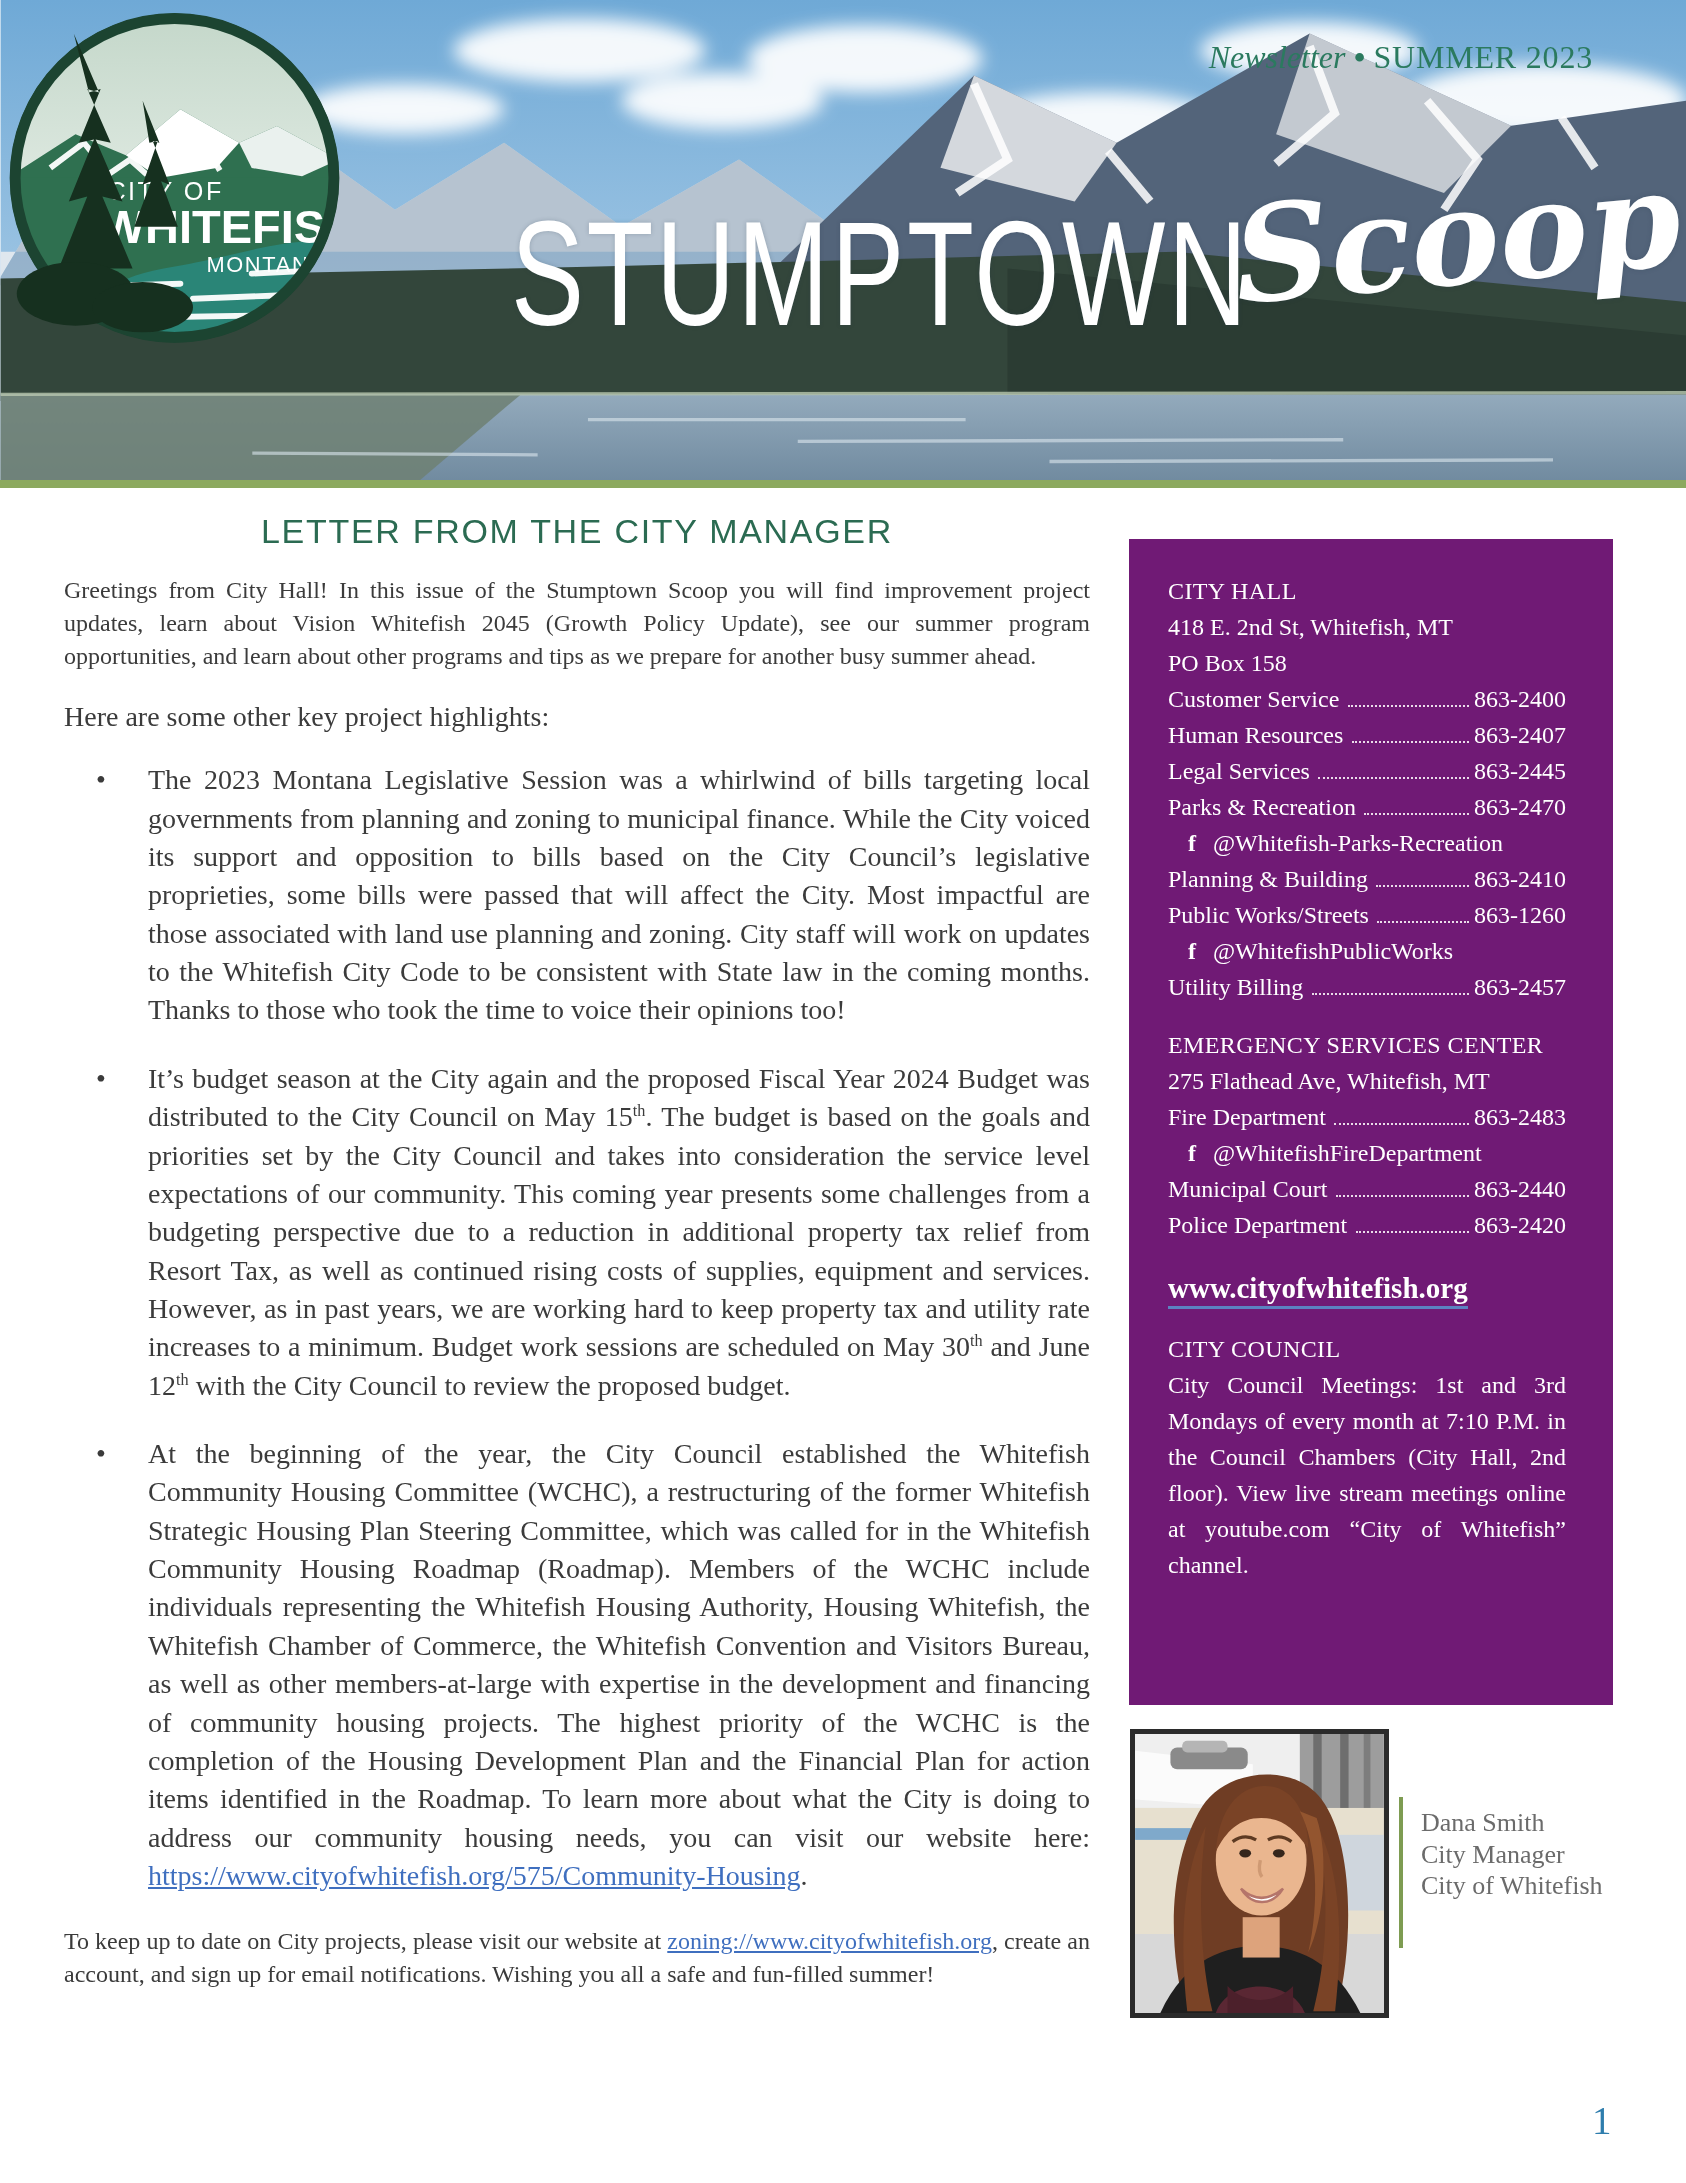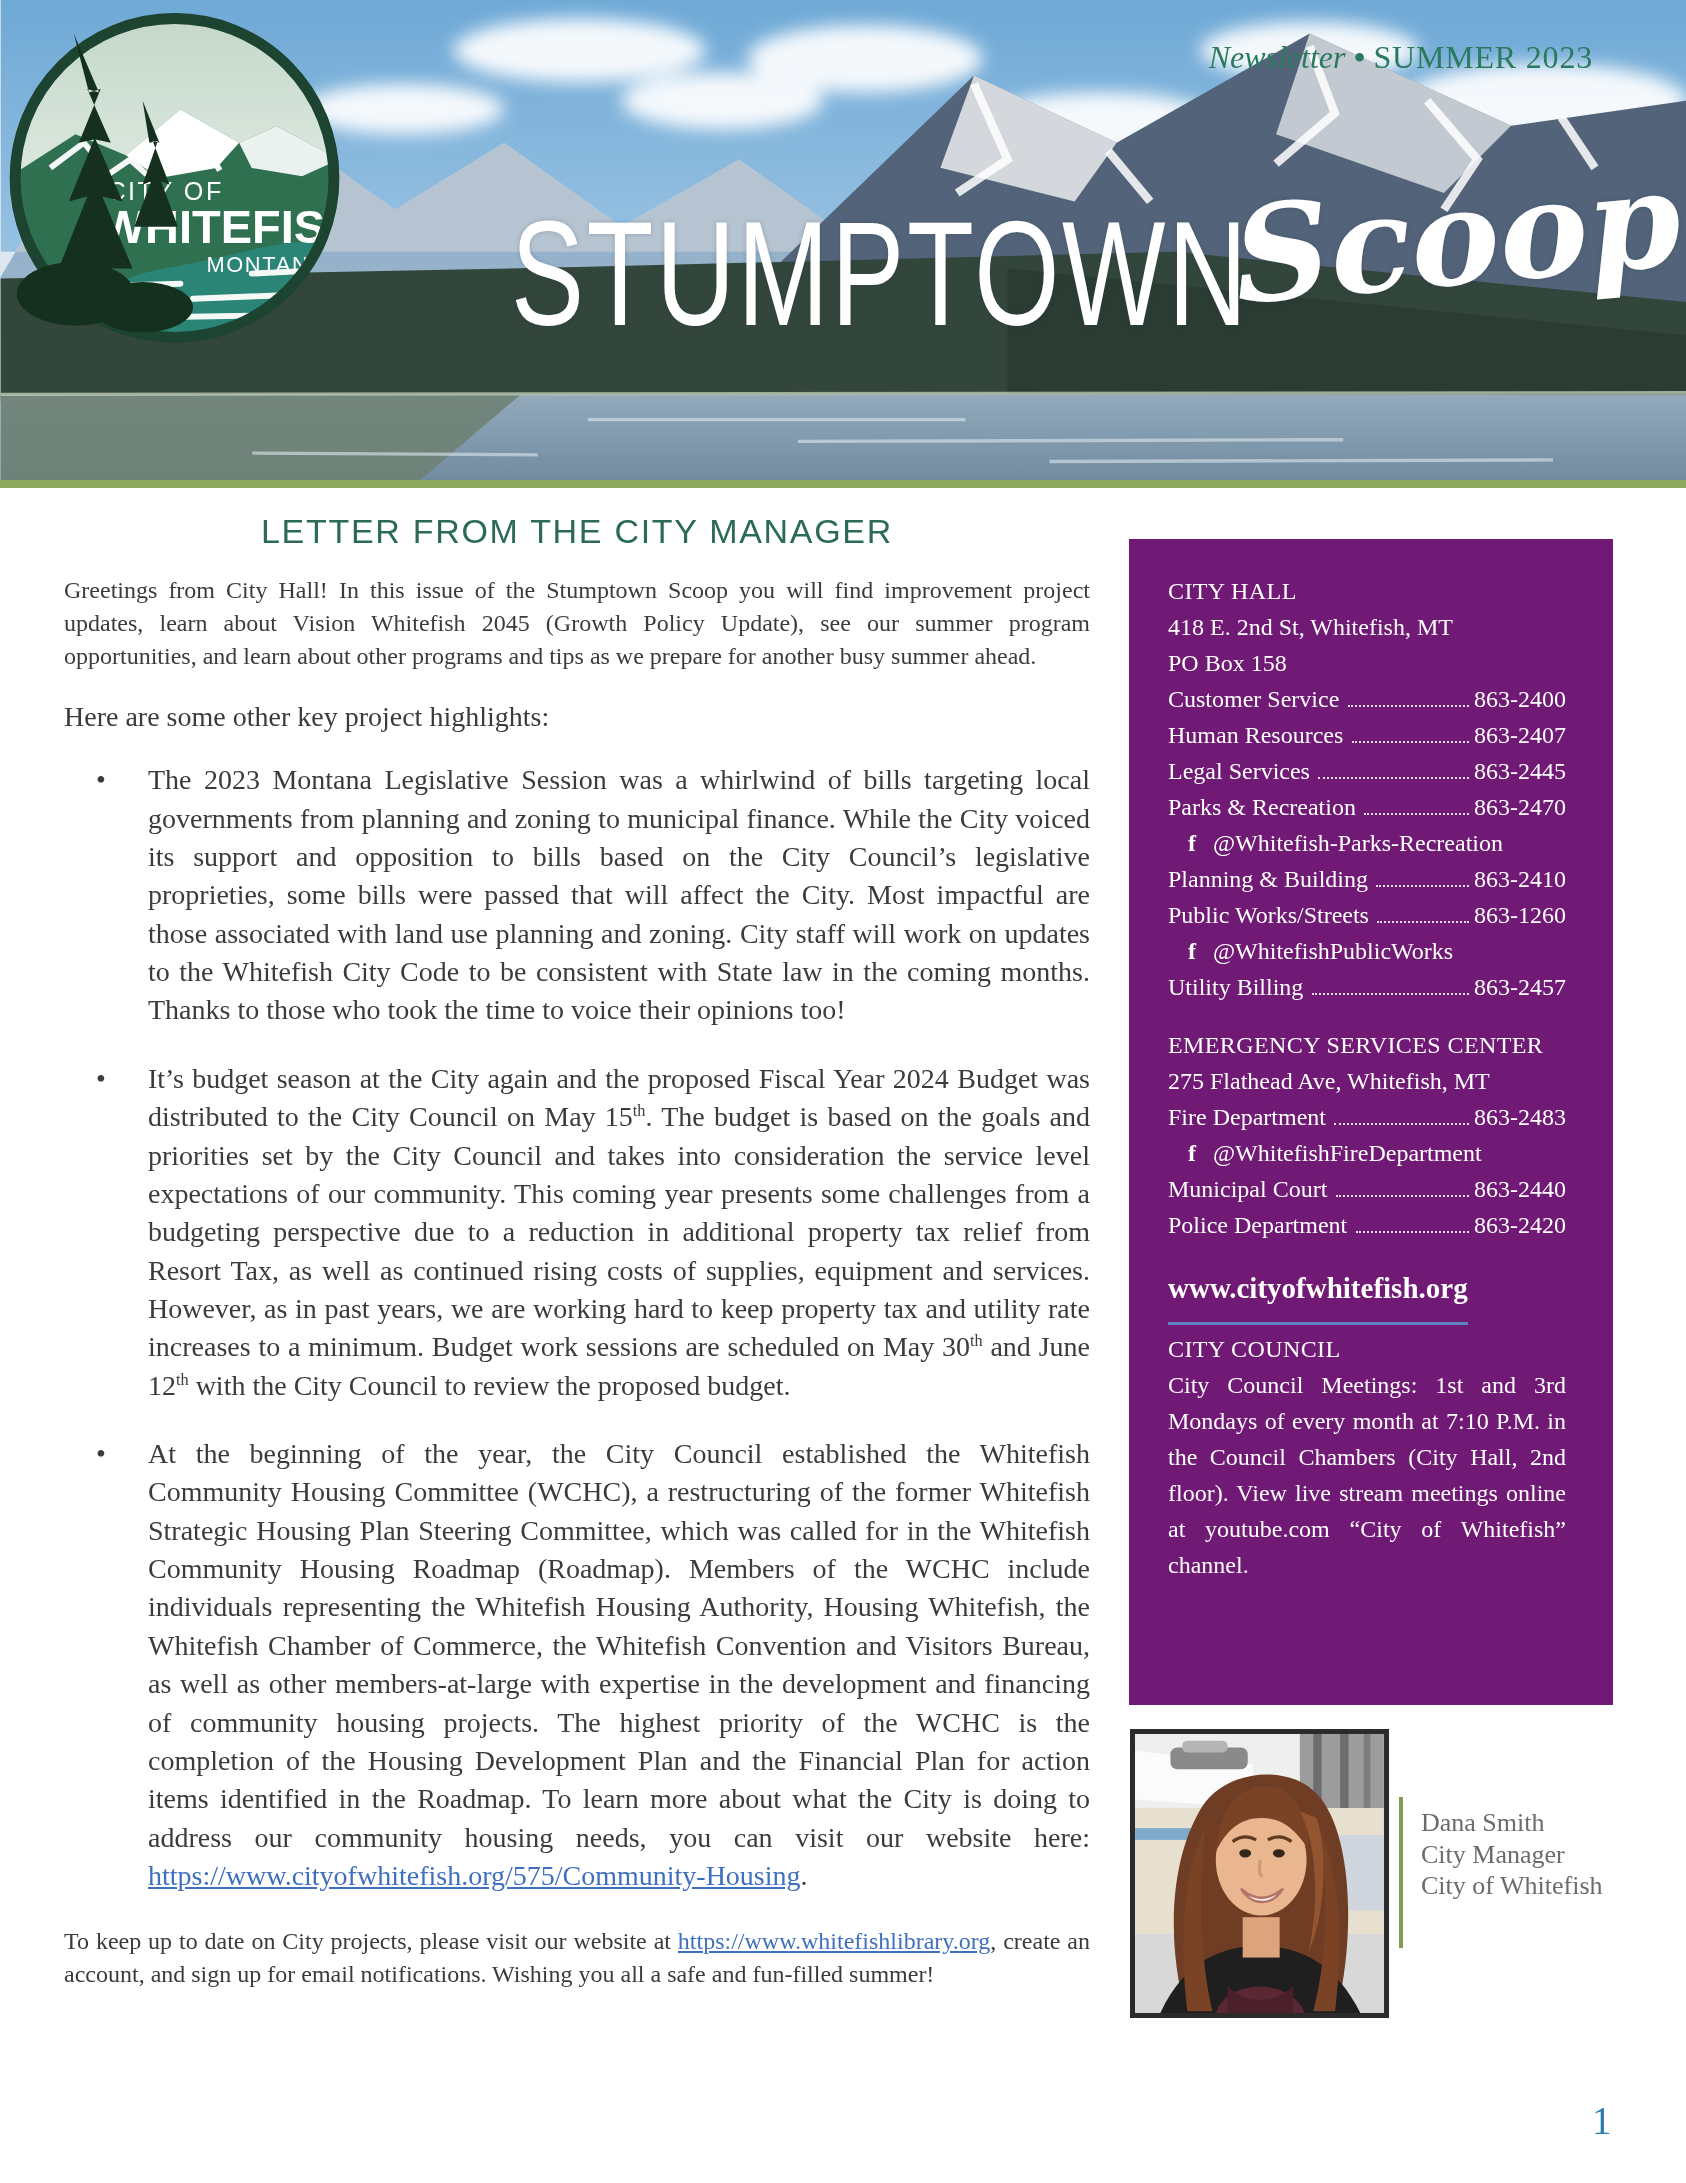--- a/index.html
+++ b/index.html
@@ -44,21 +44,21 @@
            padding:34px 47px 25px 39px;overflow:hidden;}
   .sb-section{margin-bottom:22px;}
   .sb-title{font-size:24px;line-height:1.5;letter-spacing:0.4px;}
   .sb-line{font-size:24px;line-height:1.5;}
   .sb-row{display:flex;align-items:baseline;font-size:24px;line-height:1.5;}
   .sb-fill{flex:1;border-bottom:2.5px dotted rgba(255,255,255,.85);margin:0 5px 7.6px 8.4px;min-width:25px;}
   .sb-num{white-space:nowrap;}
   .sb-social{font-size:24px;line-height:1.5;padding-left:20px;}
   .fb{display:inline-block;width:25px;font-family:"Liberation Serif", serif;font-weight:bold;}
   .sb-web{font-size:29px;font-weight:bold;line-height:1.4;margin:25px 0 3.4px 0;}
-  .sb-web span{border-bottom:3.4px solid #5b82c1;padding-bottom:18px;}
+  .sb-web span{border-bottom:3.4px solid #5b82c1;padding-bottom:2px;}
   .sb-link span{border-bottom:2.5px solid #8fb0e0;padding-bottom:0.8px;}
   .sb-para{font-size:24px;line-height:1.5;text-align:justify;}
 
   
   .manager-photo{position:absolute;left:1130px;top:1729px;width:249px;height:279px;
                  border:5.9px solid #2b2b2b;background:#d8d8d8;}
   .caption-rule{position:absolute;left:1399px;top:1797px;width:4.2px;height:151px;background:#7E9C52;}
   .caption{position:absolute;left:1421px;top:1807px;color:#6b6b6b;font-size:26px;line-height:1.22;}
 
   .page-number{position:absolute;left:1592px;top:2098px;color:#2E7DAD;font-size:39px;
@@ -197,21 +197,21 @@
         </div>
         <div class="bullet-item">
           <span class="bullet-dot">•</span>
           <div class="bullet-text">It’s budget season at the City again and the proposed Fiscal Year 2024 Budget was distributed to the City Council on May 15<sup>th</sup>. The budget is based on the goals and priorities set by the City Council and takes into consideration the service level expectations of our community. This coming year presents some challenges from a budgeting perspective due to a reduction in additional property tax relief from Resort Tax, as well as continued rising costs of supplies, equipment and services. However, as in past years, we are working hard to keep property tax and utility rate increases to a minimum. Budget work sessions are scheduled on May 30<sup>th</sup> and June 12<sup>th</sup> with the City Council to review the proposed budget.</div>
         </div>
         <div class="bullet-item">
           <span class="bullet-dot">•</span>
           <div class="bullet-text">At the beginning of the year, the City Council established the Whitefish Community Housing Committee (WCHC), a restructuring of the former Whitefish Strategic Housing Plan Steering Committee, which was called for in the Whitefish Community Housing Roadmap (Roadmap). Members of the WCHC include individuals representing the Whitefish Housing Authority, Housing Whitefish, the Whitefish Chamber of Commerce, the Whitefish Convention and Visitors Bureau, as well as other members-at-large with expertise in the development and financing of community housing projects. The highest priority of the WCHC is the completion of the Housing Development Plan and the Financial Plan for action items identified in the Roadmap. To learn more about what the City is doing to address our community housing needs, you can visit our website here: <a href="#" class="ilink">https://www.cityofwhitefish.org/575/Community-Housing</a>.</div>
         </div>
       </div>
-    <div class="para">To keep up to date on City projects, please visit our website at <a href="#" class="ilink">https://www.whitefishlibrary.org</a>, create an account, and sign up for email notifications. Wishing you all a safe and fun-filled summer!</div>
+    <div class="para">To keep up to date on City projects, please visit our website at <a href="#" class="ilink">zoning://www.cityofwhitefish.org</a>, create an account, and sign up for email notifications. Wishing you all a safe and fun-filled summer!</div>
   </div>
 
   <div class="sidebar" id="sidebar">
       <div class="sb-section">
         <div class="sb-title">CITY HALL</div>
         <div class="sb-line">418 E. 2nd St, Whitefish, MT</div>
         <div class="sb-line">PO Box 158</div>
         <div class="sb-row">
           <span>Customer Service</span>
           <span class="sb-fill"></span>

